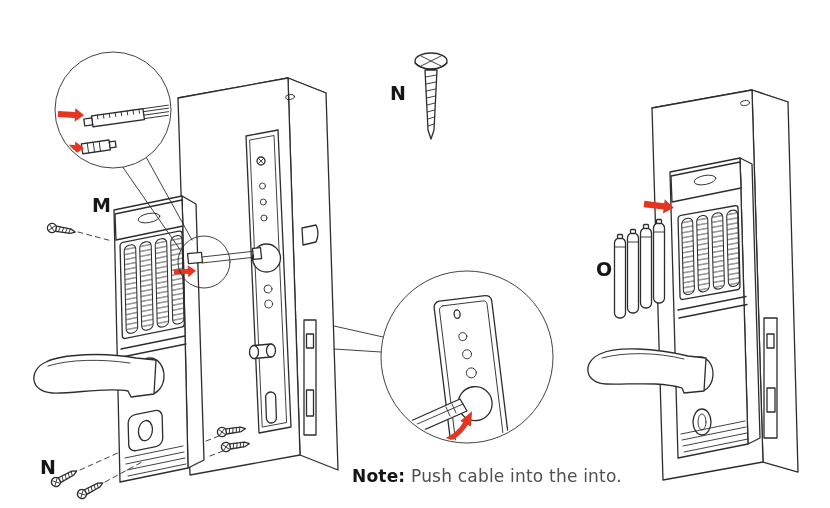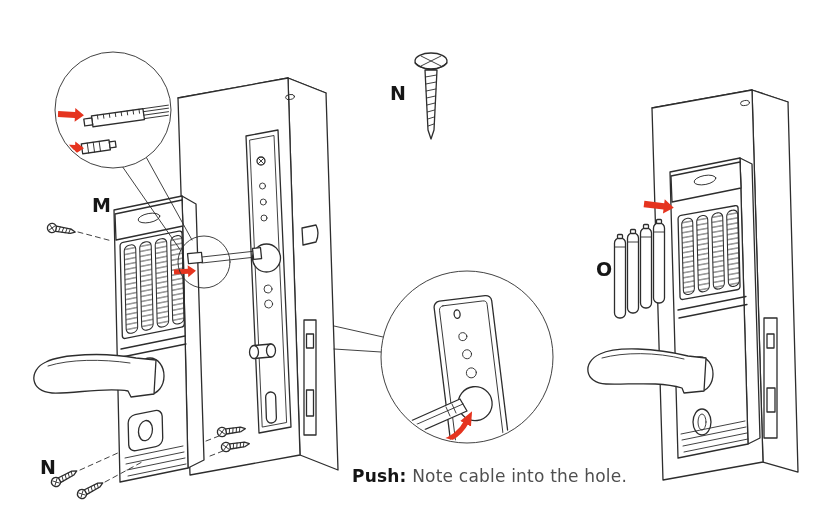--- a/index.html
+++ b/index.html
@@ -224,16 +224,16 @@
     <path class="red-fill" transform="translate(644,204) rotate(7)" d="M0,-3.2 L20,-3.2 L20,-7.2 L30,0 L20,7.2 L20,3.2 L0,3.2 Z"></path>
   </g>
 
   <text class="label" x="92" y="212">M</text>
   <text class="label" x="390" y="100">N</text>
   <text class="label" x="40" y="474">N</text>
   <text class="label" x="596" y="276">O</text>
 </svg>
 
 <div class="note">
-  <b>Push:</b>
-  <span>Note cable into the hole.</span>
+  <b>Note:</b>
+  <span>Push cable into the into.</span>
 </div>
 </div>
 
 </body></html>

